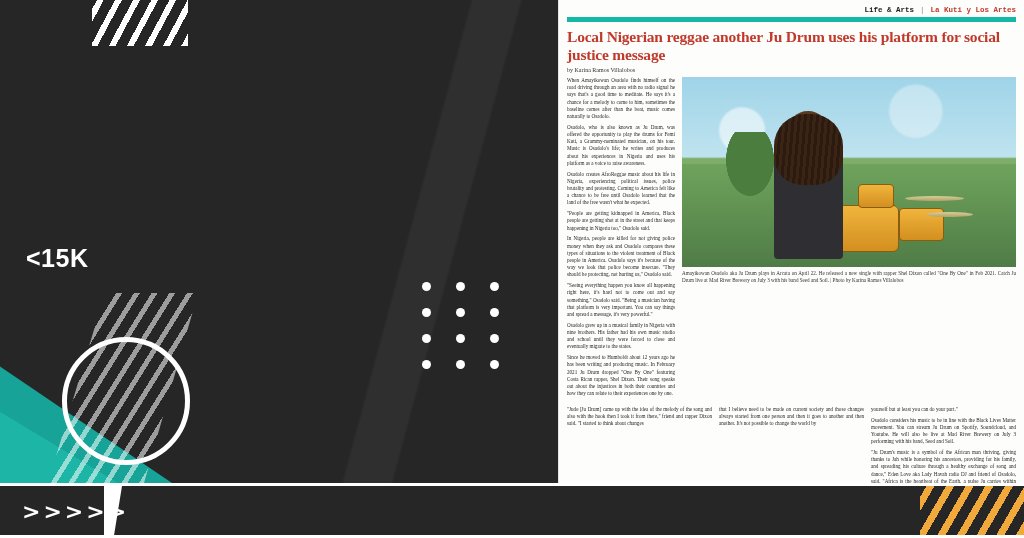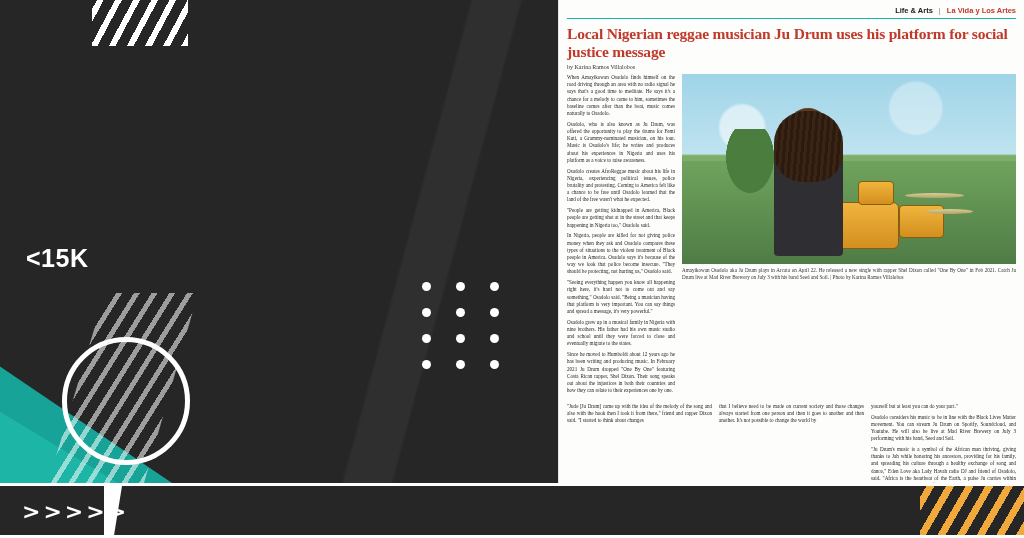--- a/index.html
+++ b/index.html
@@ -178,25 +178,25 @@
     background: #fdfdfb;
     border-left: 1px solid #e3e3e0;
     padding: 6px 8px 0 8px;
     overflow: hidden;
   }
   .paper-masthead {
     display: flex;
     justify-content: flex-end;
     align-items: center;
     gap: 6px;
-    font-family: Liberation Sans, sans-serif;
+    font-family: Liberation Mono, monospace;
     font-size: 7.5px;
     font-weight: bold;
     color: #1a1a1a;
-    border-bottom: 1px solid #14b8a6;
+    border-bottom: 5px solid #14b8a6;
     padding-bottom: 3px;
   }
   .paper-masthead .sep { color: #888; font-weight: normal; }
   .paper-masthead .es { color: #c0392b; }
 
   .headline {
     font-family: "Liberation Serif", serif;
     color: #c0392b;
     font-weight: bold;
     font-size: 15.5px;
@@ -343,24 +343,24 @@
     <div class="teal-tri-2"></div>
     <div class="hatch-band"></div>
     <div class="circle-outline"></div>
   </div>
 
   <div class="paper">
 
     <div class="paper-masthead">
       <span>Life &amp; Arts</span>
       <span class="sep">|</span>
-      <span class="es">La Vida y Los Artes</span>
+      <span class="es">La Kuti y Los Artes</span>
     </div>
 
-    <div class="headline">Local Nigerian reggae musician Ju Drum uses his platform for social justice message</div>
+    <div class="headline">Local Nigerian reggae another Ju Drum uses his platform for social justice message</div>
     <div class="byline">by Karina Ramos Villalobos</div>
 
     <div class="cols">
       <div class="col-text body-text">
         <p>When Amayikowan Osadolo finds himself on the road driving through an area with no radio signal he says that's a good time to meditate. He says it's a chance for a melody to come to him, sometimes the baseline comes after than the beat, music comes naturally to Osadolo.</p>
         <p>Osadolo, who is also known as Ju Drum, was offered the opportunity to play the drums for Femi Kuti, a Grammy-nominated musician, on his tour. Music is Osadolo's life; he writes and produces about his experiences in Nigeria and uses his platform as a voice to raise awareness.</p>
         <p>Osadolo creates AfroReggae music about his life in Nigeria, experiencing political issues, police brutality and protesting. Coming to America felt like a chance to be free until Osadolo learned that the land of the free wasn't what he expected.</p>
         <p>"People are getting kidnapped in America, Black people are getting shot at in the street and that keeps happening in Nigeria too," Osadolo said.</p>
         <p>In Nigeria, people are killed for not giving police money when they ask and Osadolo compares these types of situations to the violent treatment of Black people in America. Osadolo says it's because of the way we look that police become insecure. "They should be protecting, not hurting us," Osadolo said.</p>
         <p>"Seeing everything happen you know all happening right here, it's hard not to come out and say something," Osadolo said. "Being a musician having that platform is very important. You can say things and spread a message, it's very powerful."</p>

